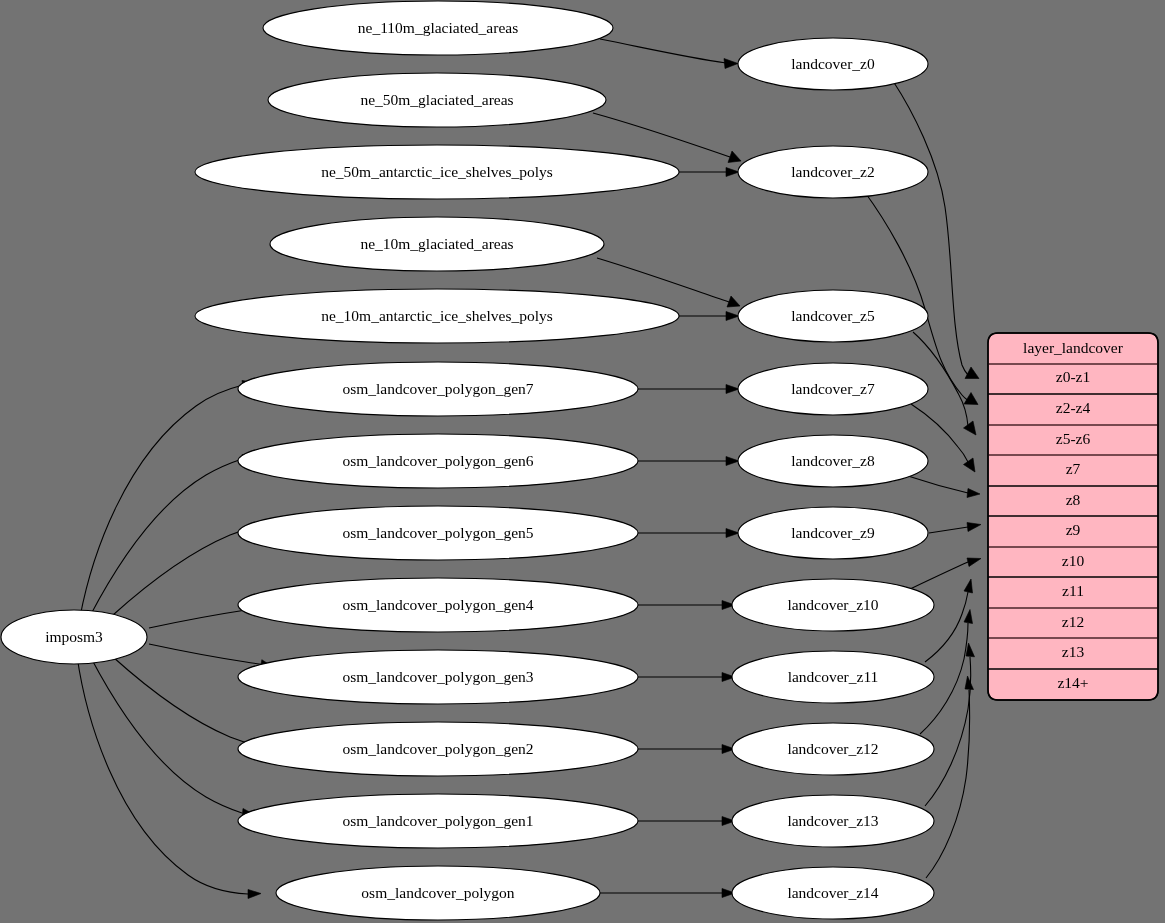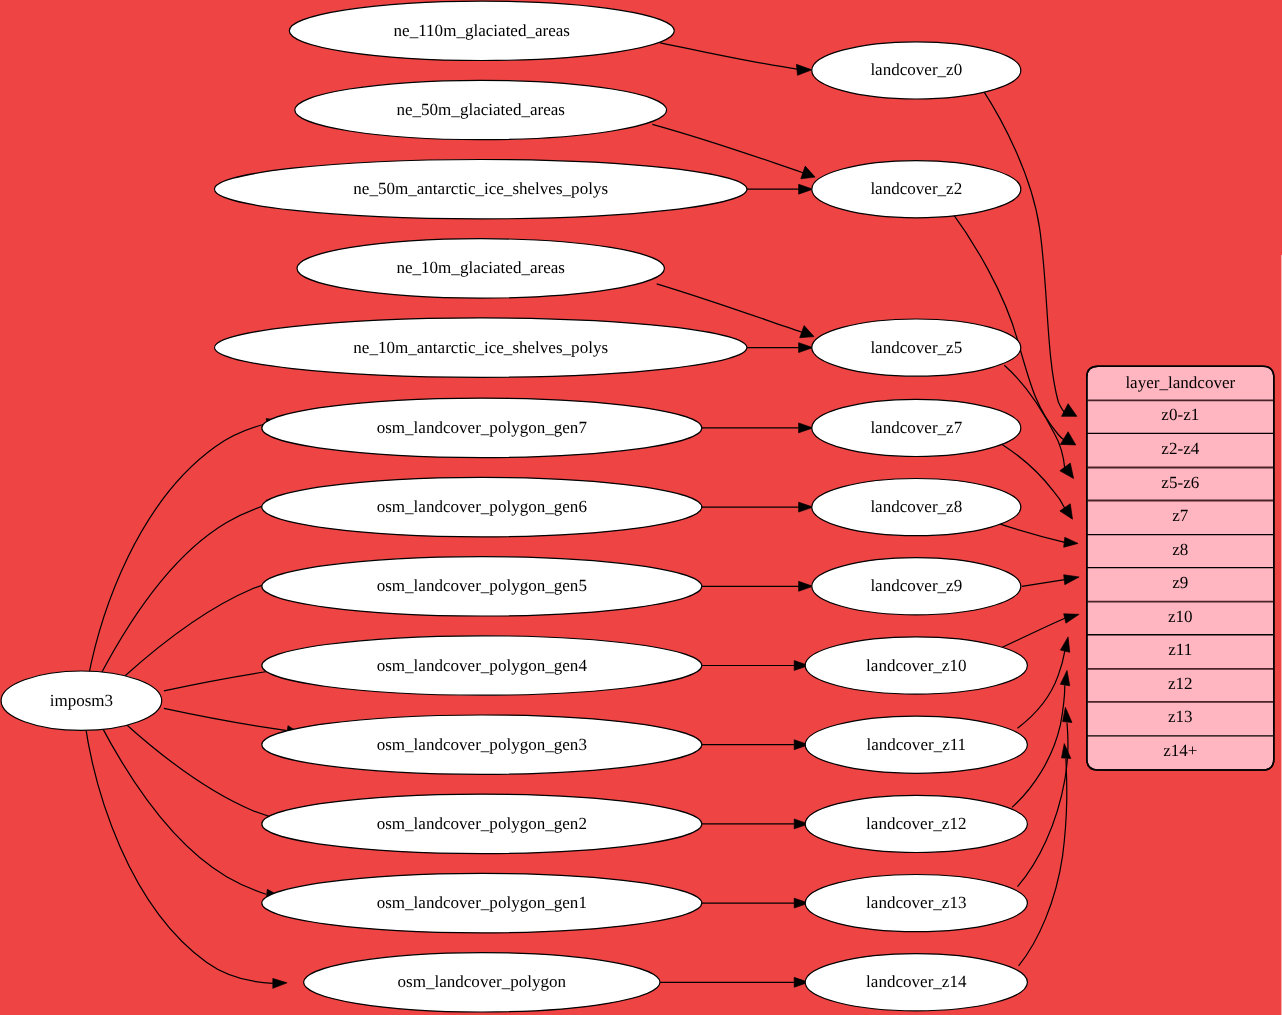--- a/index.html
+++ b/index.html
@@ -4,21 +4,21 @@
 <style>
   html, body {
     margin: 0;
     padding: 0;
     background: #ffffff;
   }
   #stage {
     position: relative;
     width: 1165px;
     height: 923px;
-    background: #ef4444;
+    background: #737373;
     overflow: hidden;
     font-family: "Liberation Serif", "DejaVu Serif", serif;
     text-decoration: underline;
   }
   svg#graph {
     position: absolute;
     left: 0;
     top: 0;
     width: 1165px;
     height: 923px;

